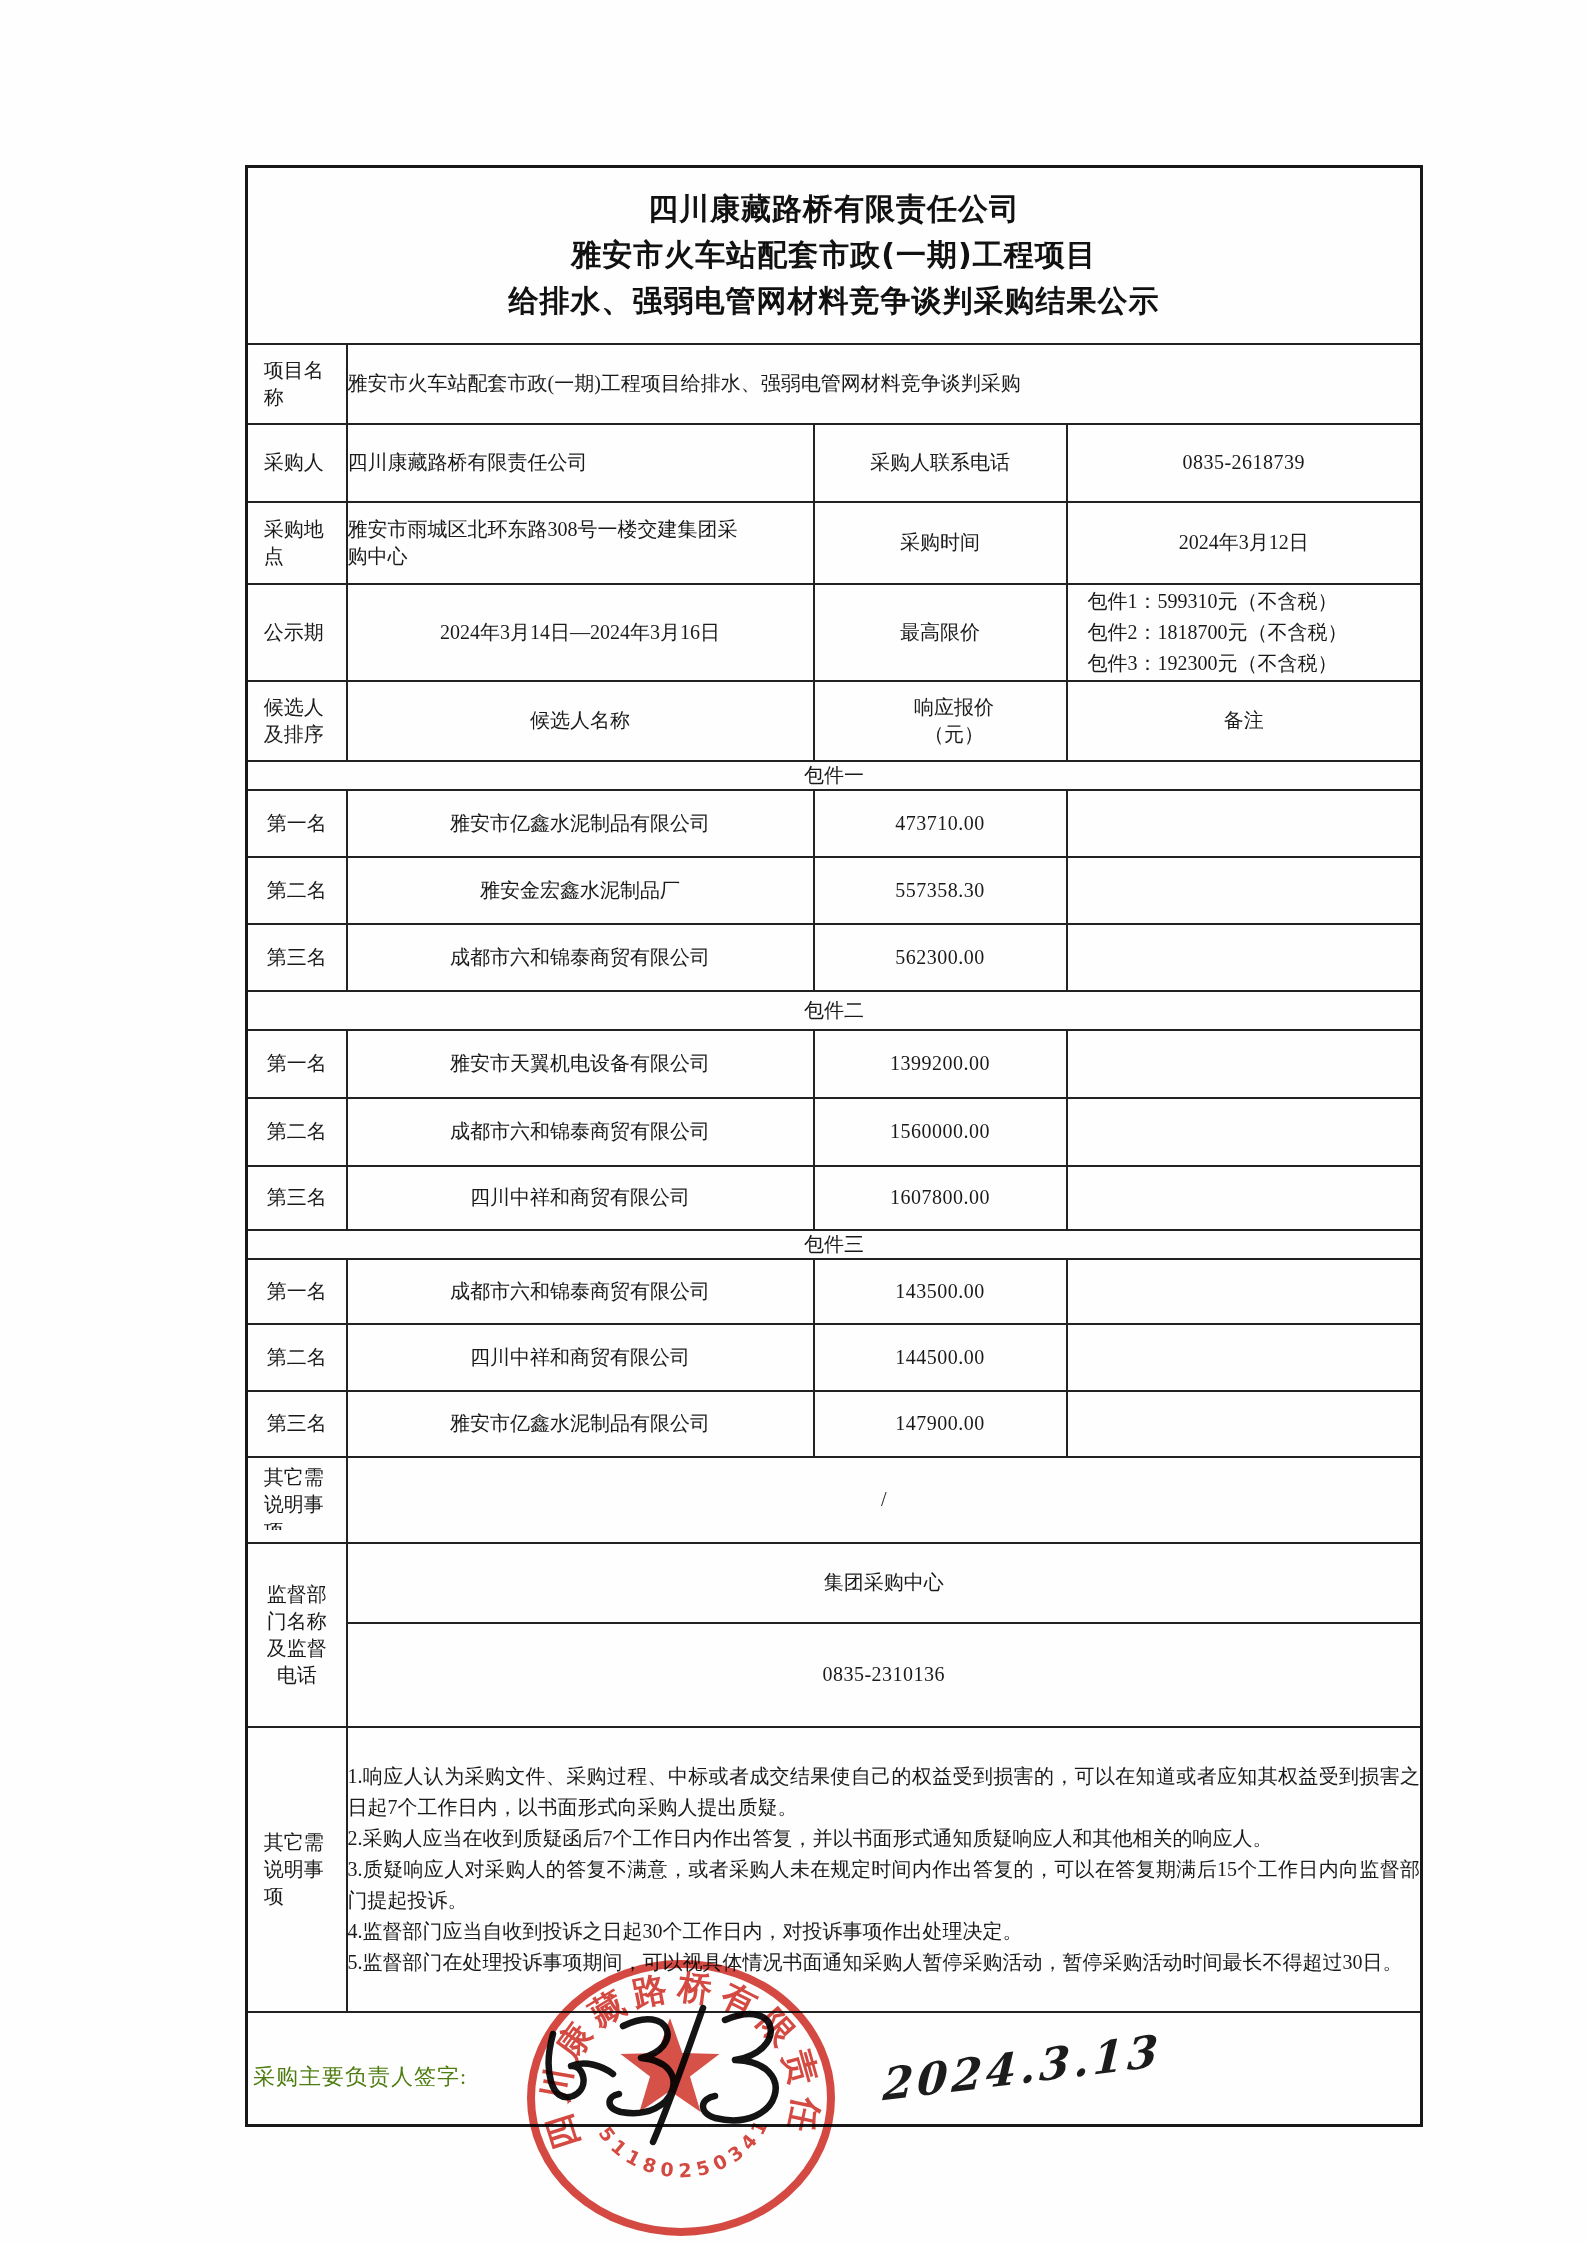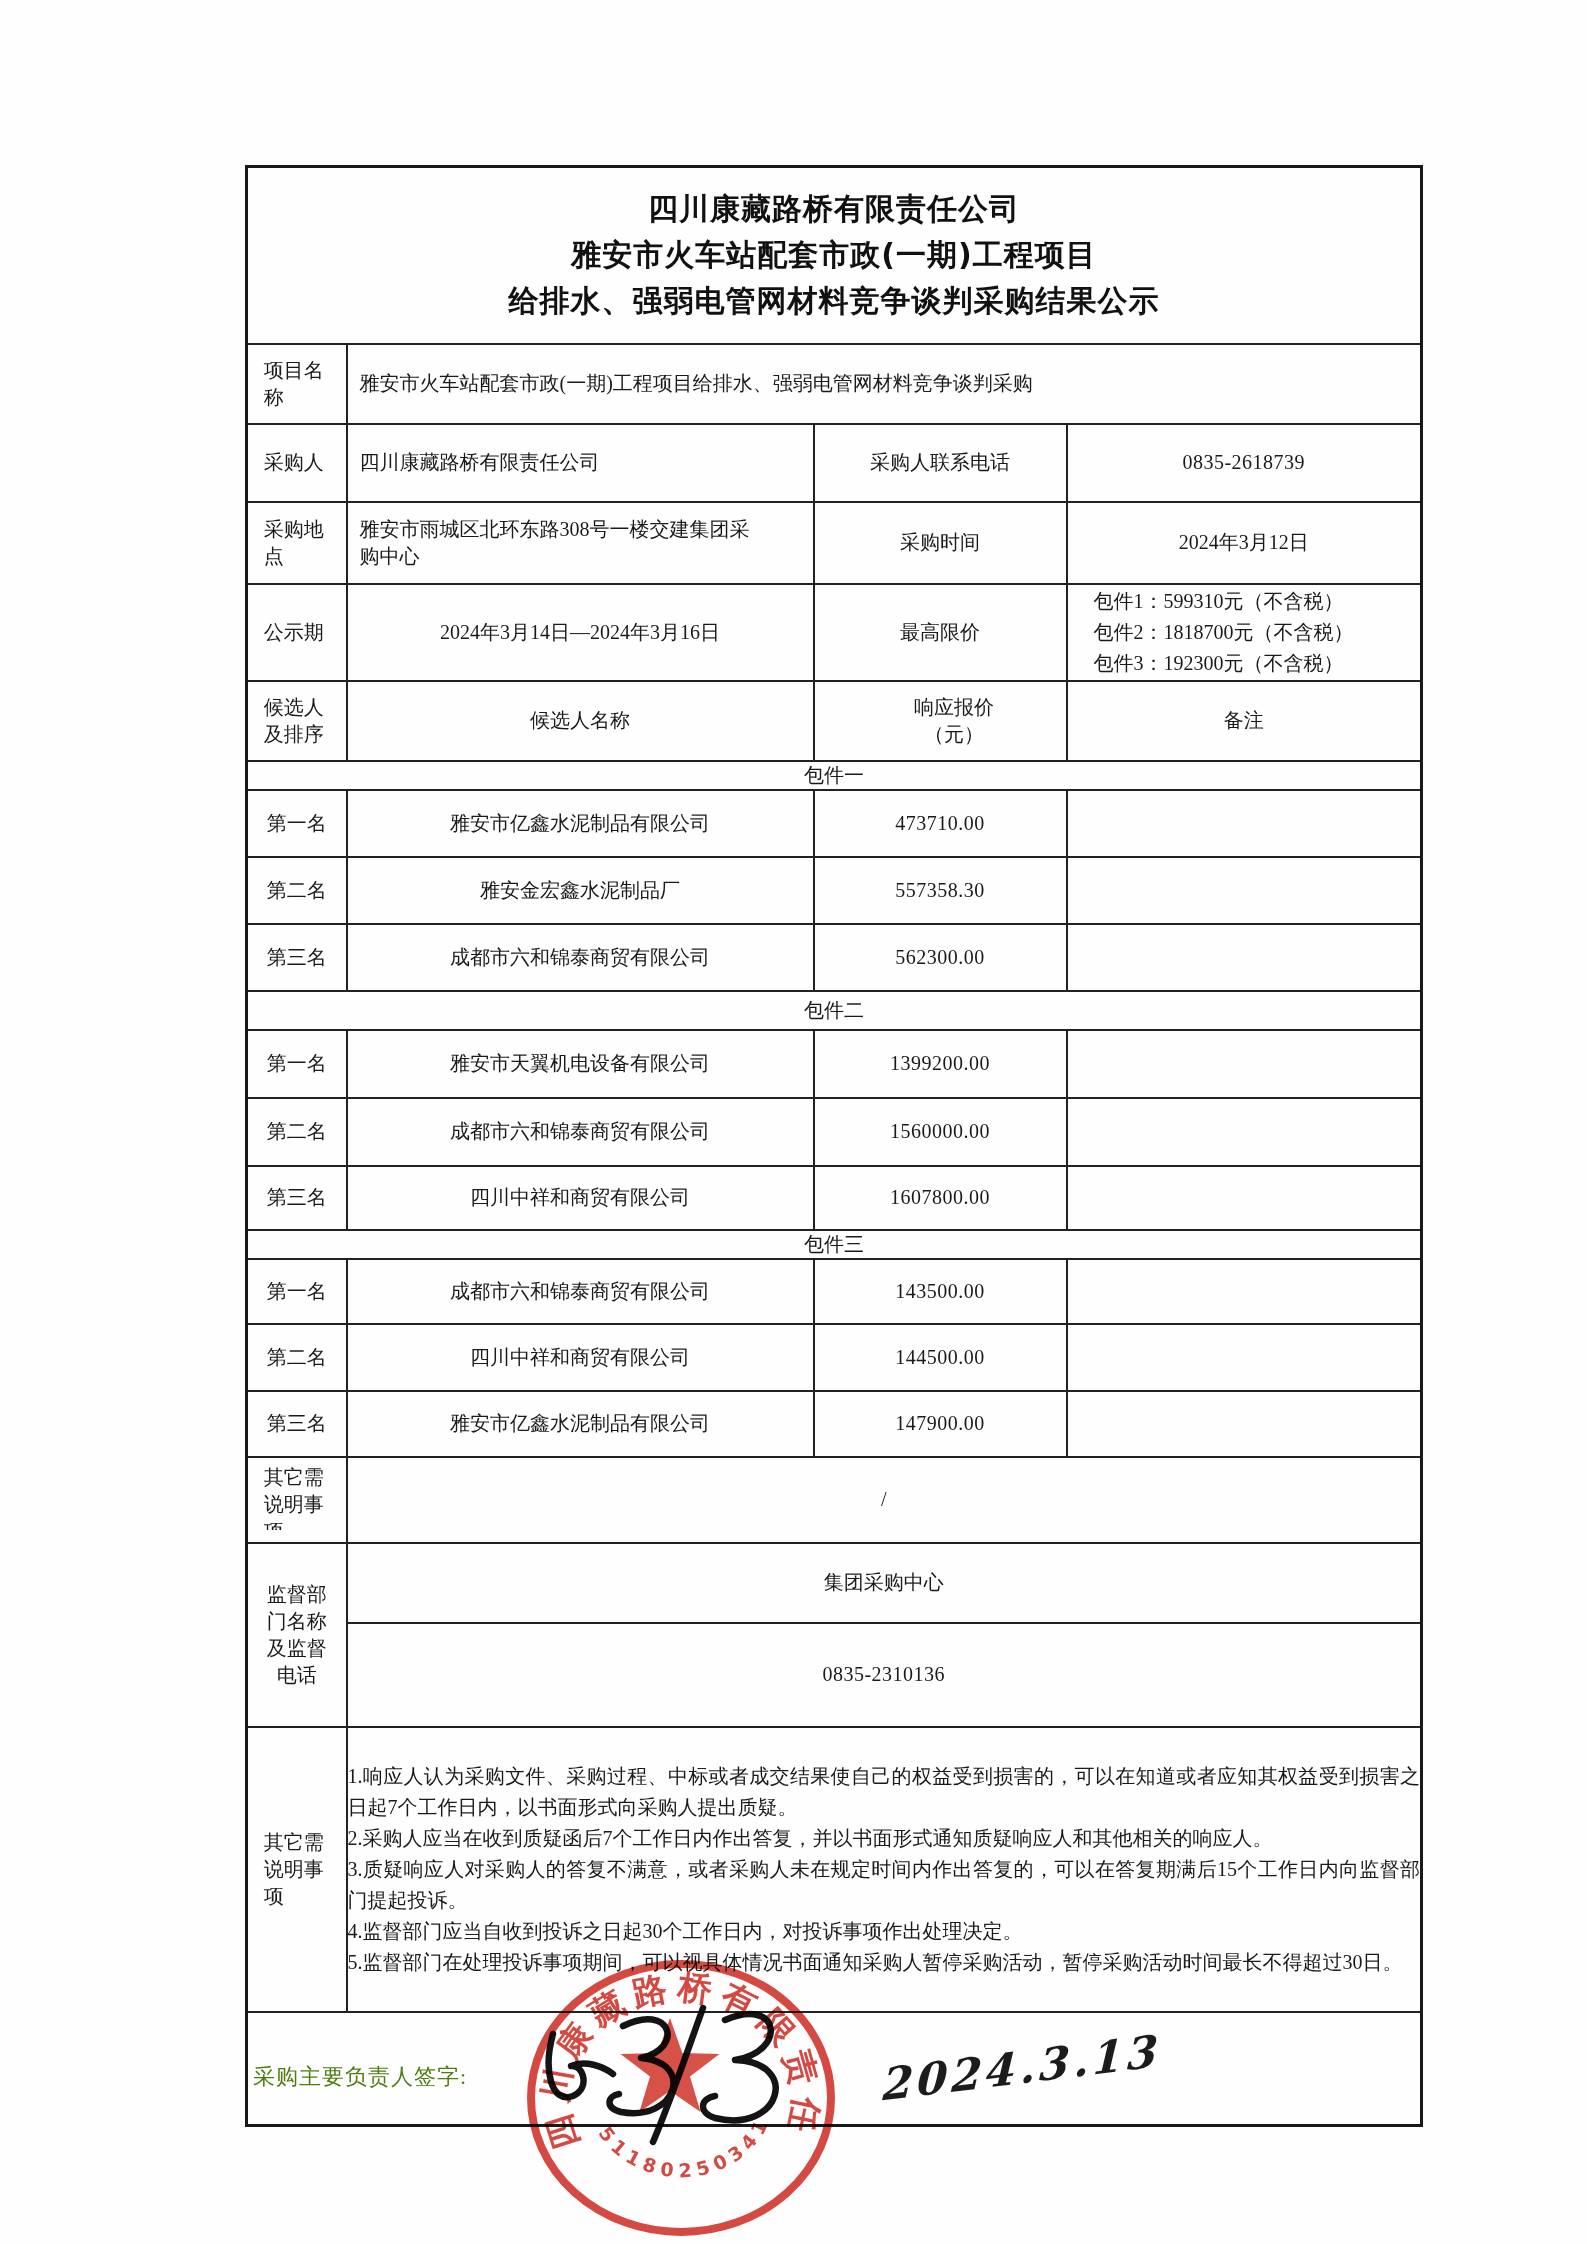--- a/index.html
+++ b/index.html
@@ -36,28 +36,28 @@
   .lbl{vertical-align:middle;}
   .lbl .in{
     width:66px;margin:12px auto;text-align:left;
     font-size:20px;line-height:27px;word-break:break-all;
   }
   .lbl .in.center{text-align:center;}
   .lbl .in.cliptop{height:66px;overflow:hidden;}
   .lbl.top{vertical-align:top;}
   .lbl.top .in{margin-top:6px;}
   
-  .left .in2{padding-left:12px;text-align:left;line-height:27px;}
+  .left .in2{text-align:left;line-height:27px;}
   .ctr{text-align:center;}
   .loc .in2{width:402px;}
   .mono-num{letter-spacing:0.5px;}
   
   .hdr{line-height:27px;text-align:center;margin-left:28px;}
   
-  .maxprice{padding-left:26px;text-align:left;line-height:31px;font-size:20px;}
+  .maxprice{padding-left:20px;text-align:left;line-height:31px;font-size:20px;}
   
   .banner{text-align:center;font-size:20px;}
   
   .objection{
     vertical-align:top;text-align:justify;
     padding:6px 10px 4px 6px;
     font-size:21px;line-height:31px;
   }
   .sig-label{
     position:absolute;left:253px;top:2062px;

